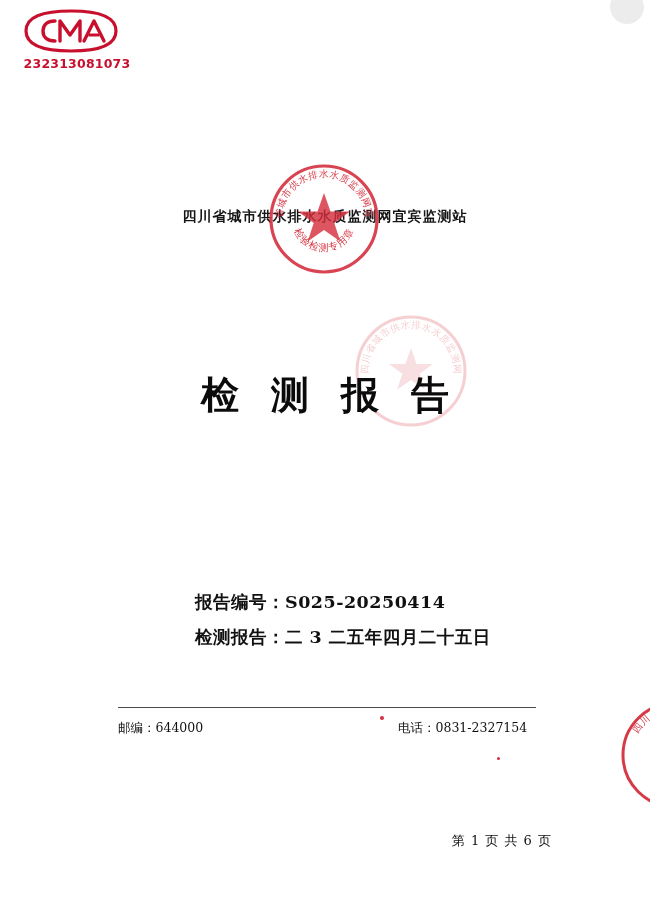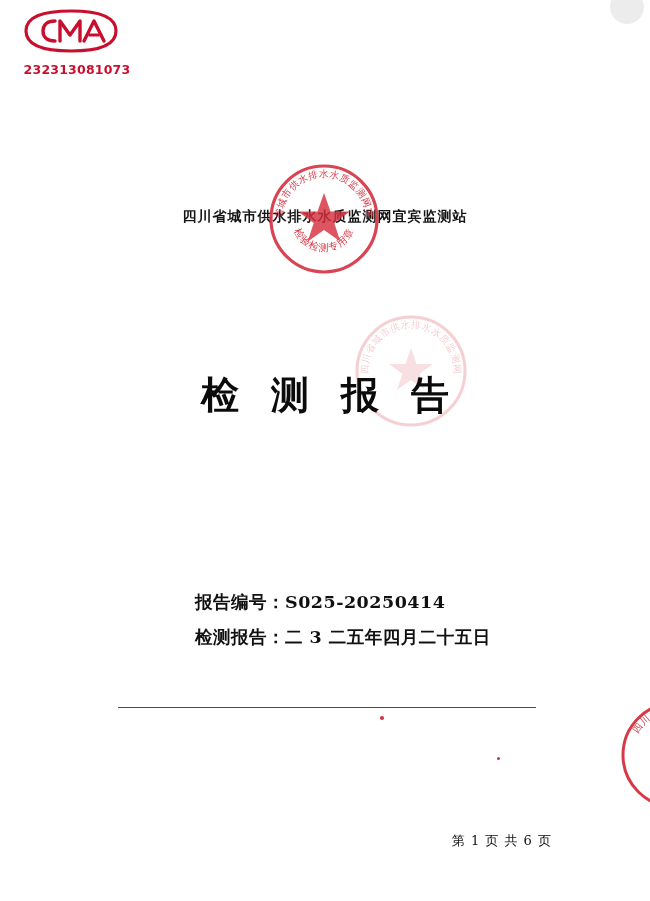--- a/index.html
+++ b/index.html
@@ -24,21 +24,21 @@
     width: 110px;
     text-align: center;
   }
   .cma-logo {
     width: 98px;
     height: 46px;
     position: relative;
   }
   .cma-logo svg { display: block; }
   .cma-number {
-    margin-top: 8px;
+    margin-top: 2px;
     font-family: "DejaVu Sans", sans-serif;
     font-weight: bold;
     font-size: 12.5px;
     letter-spacing: 0.2px;
     color: #c8102e;
   }
 
   
   .corner-smudge {
     position: absolute;
@@ -240,20 +240,28 @@
   <div class="meta-row">
     <span class="meta-label">检测报告：</span><span class="meta-value">二 3 二五年四月二十五日</span>
   </div>
 </div>
 
 <div class="footer-rule"></div>
 <div class="red-dot"></div>
 <div class="red-dot2"></div>
 
 <div class="footer">
+  <div class="footer-row">
+    <div class="footer-left">
+      <span>邮编：</span><span>644000</span>
+    </div>
+    <div class="footer-right">
+      <span>电话：</span><span>0831-2327154</span>
+    </div>
+  </div>
 </div>
 
 <div class="stamp-edge">
   <svg width="110" height="110" viewBox="0 0 110 110" xmlns="http://www.w3.org/2000/svg">
     <defs>
       <path id="arcTop3" d="M 12,55 A 43,43 0 0 1 98,55" fill="none"></path>
     </defs>
     <circle cx="55" cy="55" r="52" fill="none" stroke="#d4303e" stroke-width="3"></circle>
     <text font-family="DejaVu Serif, serif" font-size="9.5" fill="#d4303e" letter-spacing="0.6">
       <textPath href="#arcTop3" startOffset="50%" text-anchor="middle">四川省城市供水排水</textPath>

